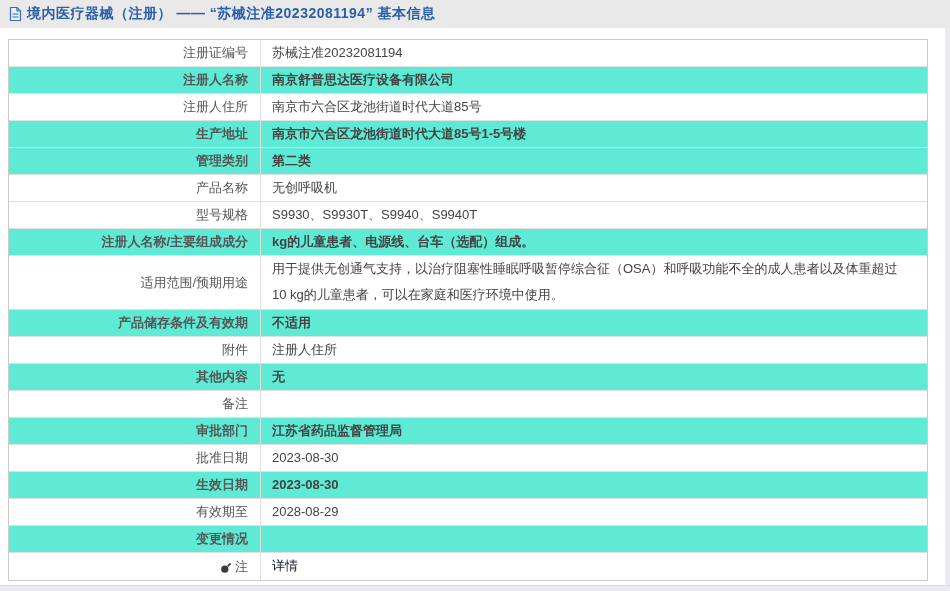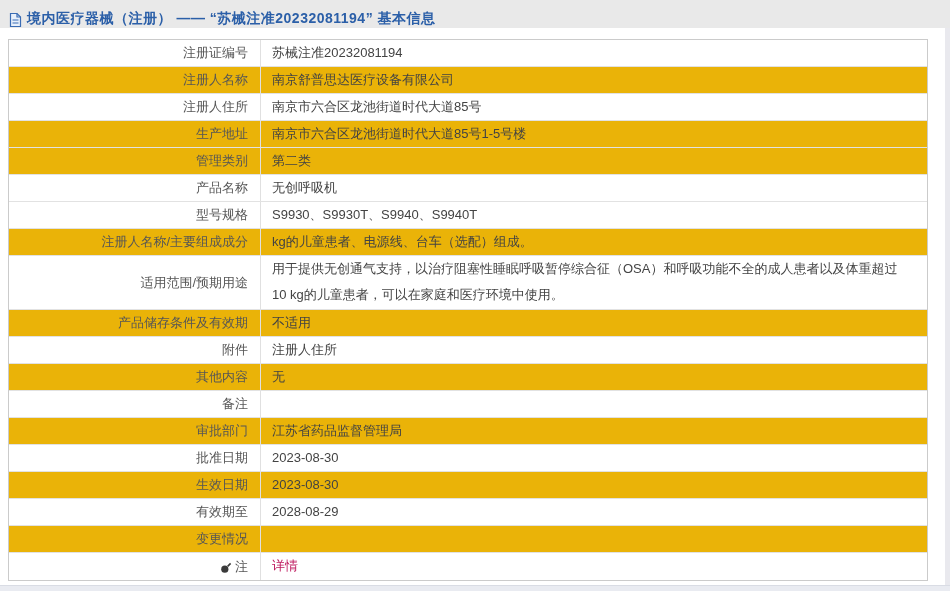--- a/index.html
+++ b/index.html
@@ -6,21 +6,21 @@
   html, body { width: 950px; height: 591px; }
   body {
     position: relative;
     background: #ffffff;
     font-family: "Liberation Sans", "DejaVu Sans", sans-serif;
     overflow: hidden;
   }
   .header {
     position: absolute; left: 0; top: 0; right: 0; height: 28px;
     background: #e9e9e9;
-    display: flex; align-items: flex-end;
+    display: flex; align-items: center;
     padding-left: 9px; gap: 5px;
   }
   .page-title {
     color: #2b5fa8; font-size: 14px; font-weight: 600;
     letter-spacing: 0.5px;
   }
   .doc-icon { display: inline-flex; flex: 0 0 auto; }
   .right-strip {
     position: absolute; right: 0; top: 28px; bottom: 6px; width: 5px;
     background: #e9e9ee;
@@ -31,41 +31,41 @@
   }
   .info-table {
     position: absolute; left: 8px; top: 39px; width: 920px;
     background: #ffffff; border: 1px solid #cbcbcb;
   }
   .row {
     display: flex; height: 27px;
     border-bottom: 1px solid #e2e2e2;
     background: #ffffff;
   }
-  .row.alt { background: #eab308; }
+  .row.alt { background: #5eead4; font-weight: bold; }
   .row.tall { height: 54px; }
   .row:last-child { border-bottom: none; }
   .cell-label {
     width: 252px; flex: 0 0 252px;
     border-right: 1px solid #e0e0e0;
     display: flex; align-items: center; justify-content: flex-end;
     gap: 3px;
     padding-right: 12px;
     color: #565656; font-size: 13px;
     white-space: nowrap;
   }
   .cell-value {
     flex: 1;
     display: flex; align-items: flex-start;
     padding: 0 18px 0 11px;
     color: #434343; font-size: 13px;
   }
   .cell-value .val { line-height: 26px; }
   .link {
-    color: #be185d; text-decoration: none; cursor: pointer;
+    color: #0f172a; text-decoration: none; cursor: pointer;
     font-size: 13px; line-height: 26px;
   }
   .pin-icon { display: inline-flex; flex: 0 0 auto; position: relative; top: 1px; }
 </style>
 </head>
 <body>
 
 <div class="header">
   <span class="doc-icon">
     <svg width="13" height="16" viewBox="0 0 13 16">

